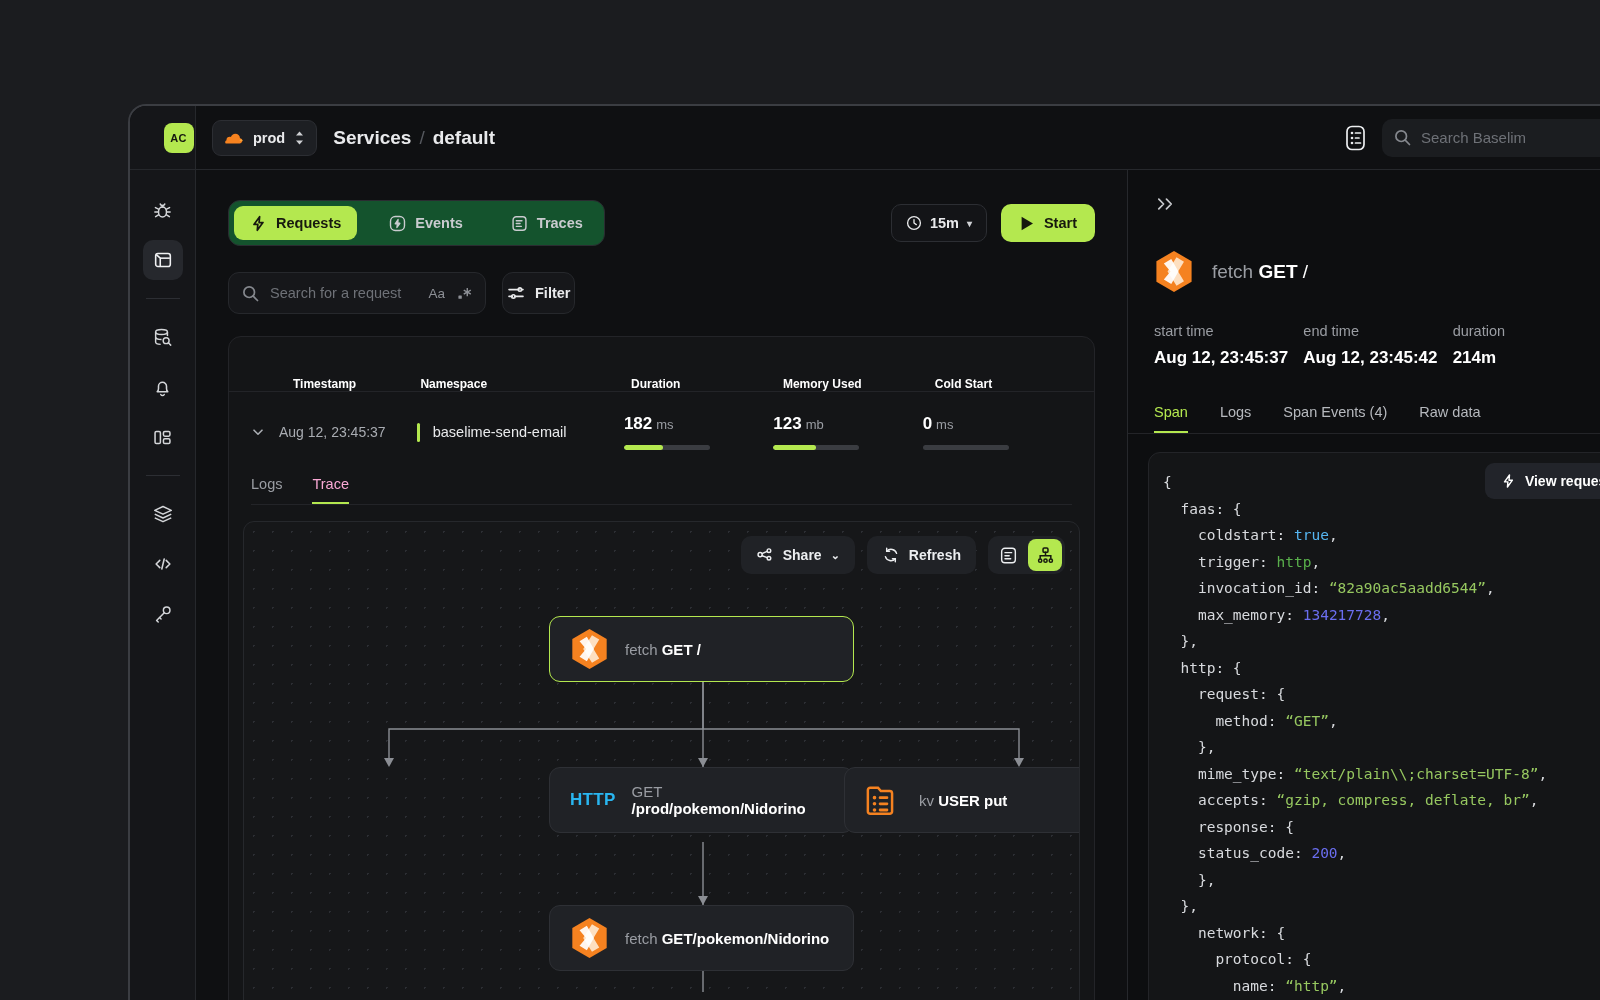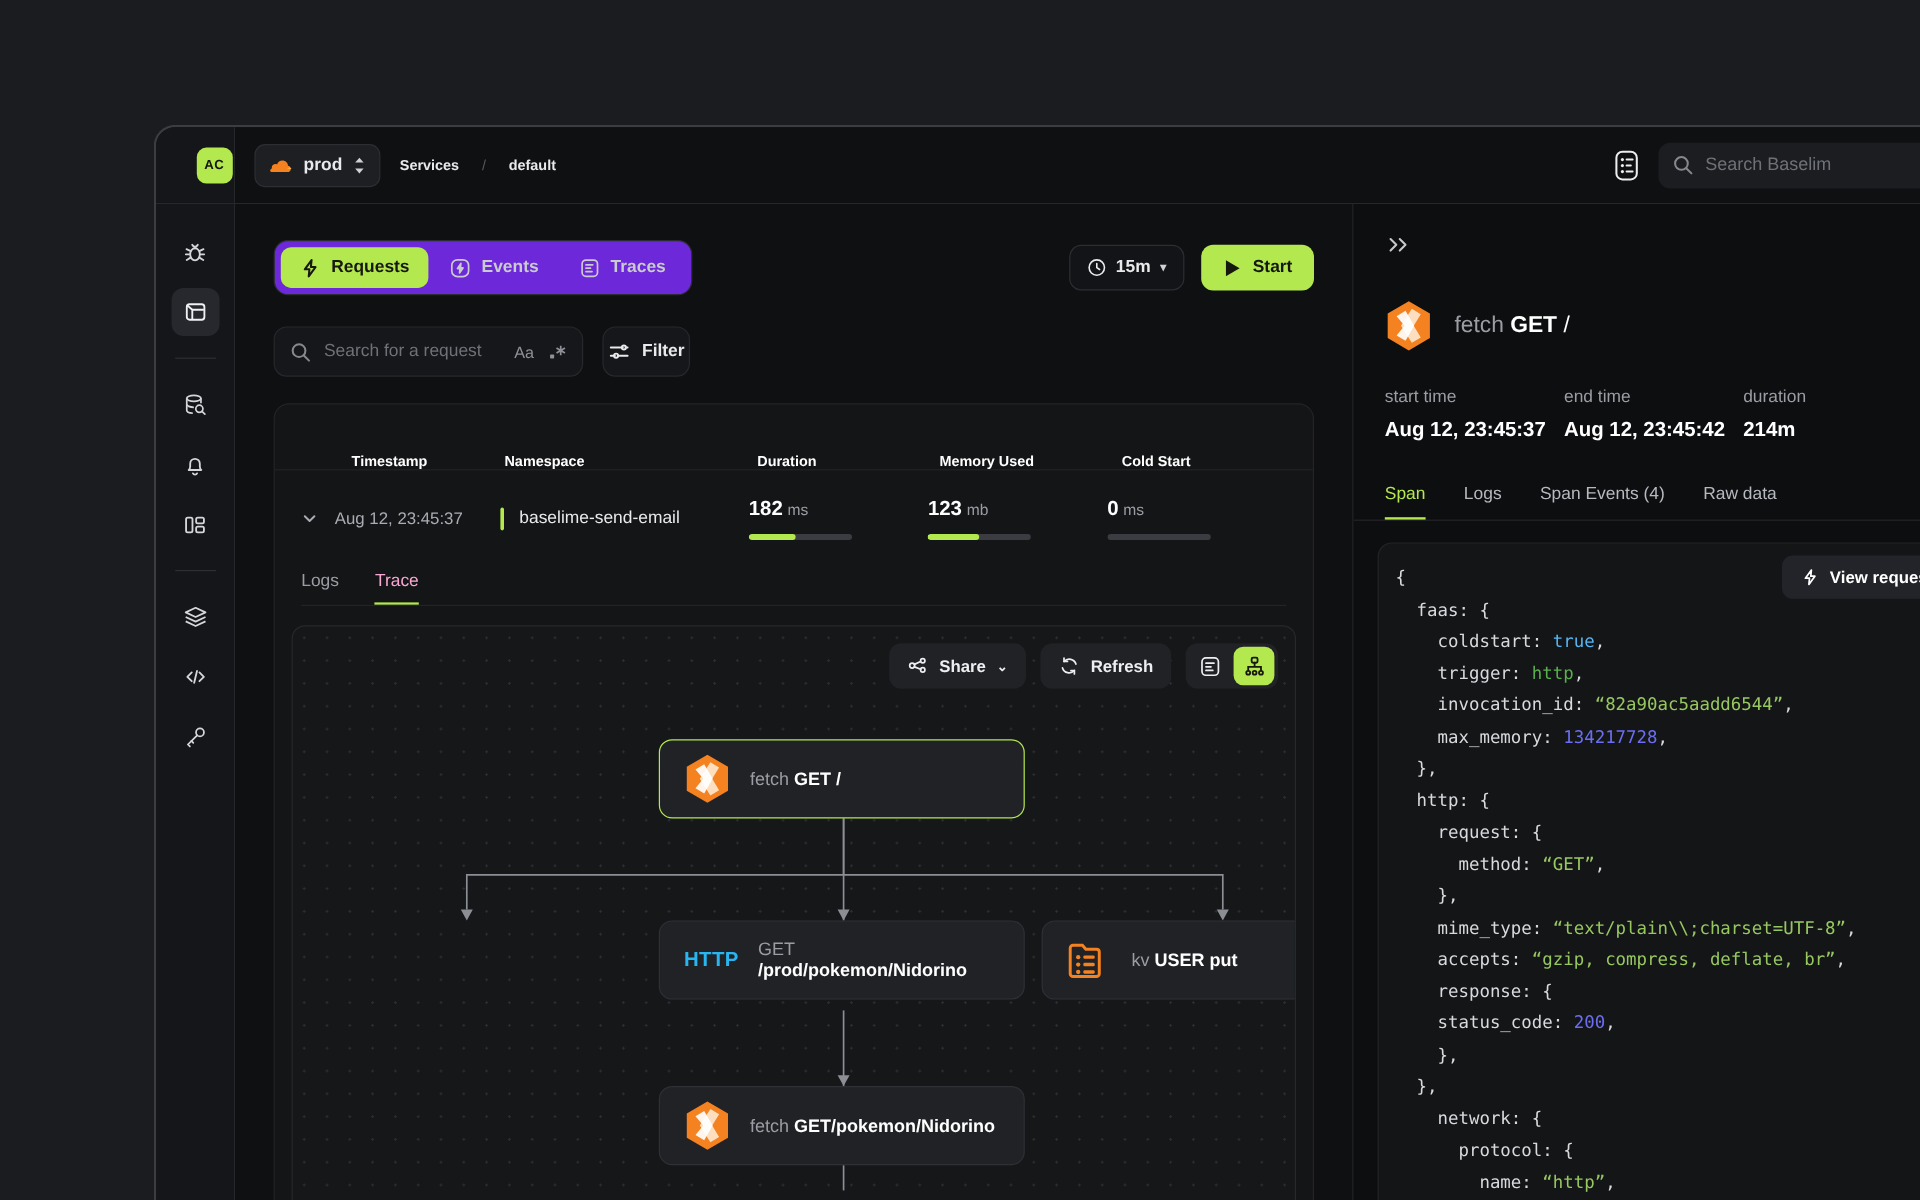--- a/index.html
+++ b/index.html
@@ -51,21 +51,21 @@
     background: #0f1012;
   }
   .env-pill {
     display: flex; align-items: center; gap: 9px;
     background: #1d1f23; border: 1px solid #2c2e33;
     border-radius: 9px; height: 36px; padding: 0 11px;
     color: #e9eaec; font-size: 14.5px; font-weight: 600;
   }
   .cloud-icon { width: 20px; height: 14px; position: relative; display:block; }
   .chev-updown { display:flex; flex-direction:column; align-items:center; gap:2px; color:#cfd1d4; }
-  .breadcrumb { display: flex; align-items: center; gap: 19px; font-size: 12px; }
+  .breadcrumb { display: flex; align-items: center; gap: 8px; font-size: 19px; }
   .bc-item { color: #e9eaec; font-weight: 600; }
   .bc-sep { color: #55585e; }
   .topbar-right { margin-left: auto; display: flex; align-items: center; gap: 14px; }
   .icon-btn-plain { width: 26px; height: 30px; display:flex; align-items:center; justify-content:center; cursor: pointer; }
   .search-box {
     display: flex; align-items: center; gap: 10px;
     background: #1b1d20; border-radius: 10px;
     height: 38px; width: 230px; padding: 0 12px;
     color: #6e7177; font-size: 15px;
   }
@@ -93,23 +93,23 @@
     flex: 1; min-width: 0; background: #0f1012;
     padding: 30px 32px 0 32px;
     display: flex; flex-direction: column;
     border-right: 1px solid #26282c;
     overflow: hidden;
   }
 
   .row-between { display: flex; align-items: center; justify-content: space-between; }
 
   .segmented {
-    display: inline-flex; align-items: center; gap: 2px;
+    display: inline-flex; align-items: center; gap: 16px;
     border: 1px solid #2a2c31; border-radius: 12px;
-    padding: 5px; background: #6d28d9;
+    padding: 5px; background: #14532d;
   }
   .seg {
     display: flex; align-items: center; gap: 9px;
     height: 34px; padding: 0 16px; border-radius: 9px;
     font-size: 14.5px; font-weight: 600; color: #c9cbcf; cursor: pointer;
   }
   .seg.active { background: #b4e84f; color: #17190f; }
 
   .time-pill {
     display: flex; align-items: center; gap: 8px;
@@ -556,21 +556,21 @@
 
 
           <div class="node" style="left:305px;top:245px;width:305px;">
             <span class="httpTag">HTTP</span>
             <span>
               <span class="dim">GET</span>
               <b>/prod/pokemon/Nidorino</b>
             </span>
           </div>
 
-          <div class="node" style="left:624px;top:245px;width:290px;">
+          <div class="node" style="left:600px;top:245px;width:290px;">
             <span>
               <svg width="38" height="38" viewBox="0 0 40 40" fill="none">
                 <path d="M3 9.5A2.5 2.5 0 0 1 5.5 7h8.2l3 3.6h9.3A2.5 2.5 0 0 1 28.5 13v19A2.5 2.5 0 0 1 26 34.5H5.5A2.5 2.5 0 0 1 3 32z" stroke="#f58220" stroke-width="2.6"></path>
                 <circle cx="10" cy="17.5" r="1.9" fill="#f58220"></circle>
                   <rect x="14.5" y="16" width="10" height="3" rx="1.2" fill="#f58220"></rect>
                 <circle cx="10" cy="24" r="1.9" fill="#f58220"></circle>
                   <rect x="14.5" y="22.5" width="10" height="3" rx="1.2" fill="#f58220"></rect>
                 <circle cx="10" cy="30.5" r="1.9" fill="#f58220"></circle>
                   <rect x="14.5" y="29" width="10" height="3" rx="1.2" fill="#f58220"></rect>
               </svg>

